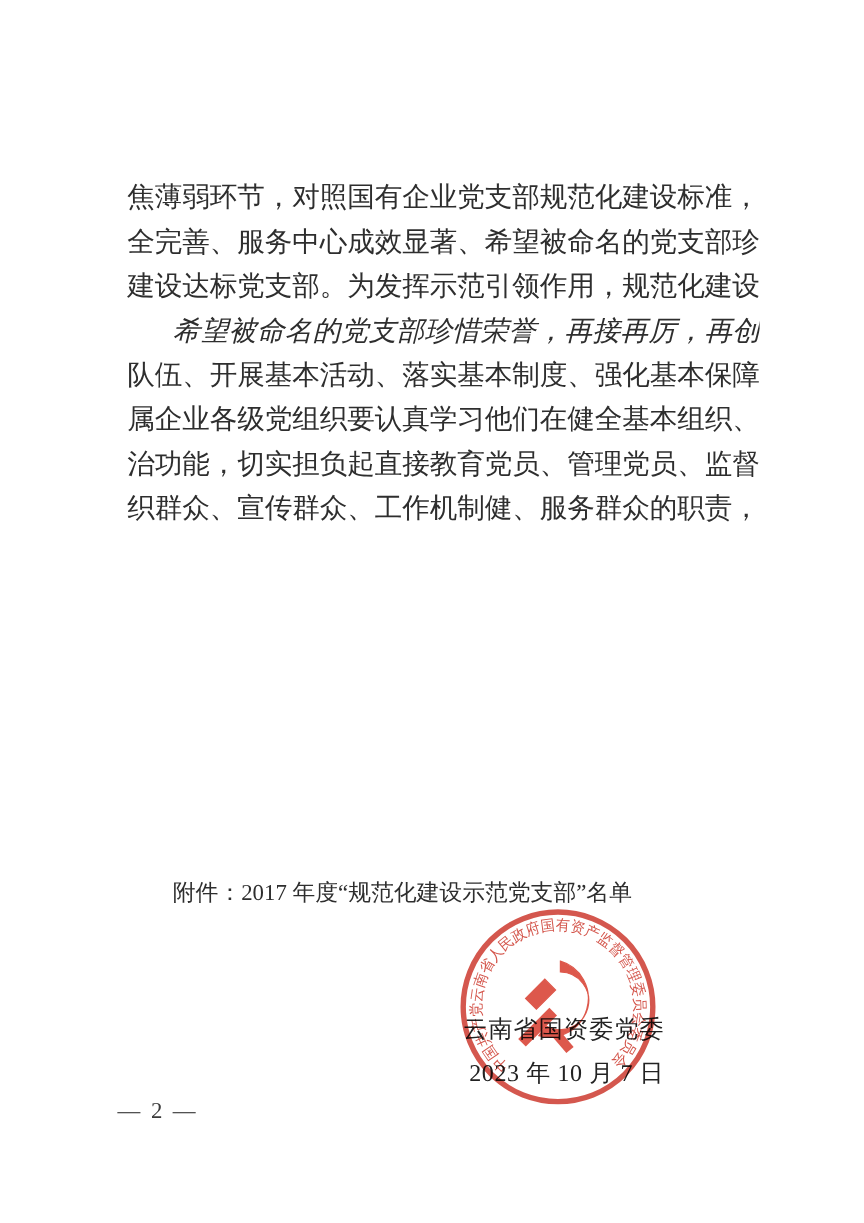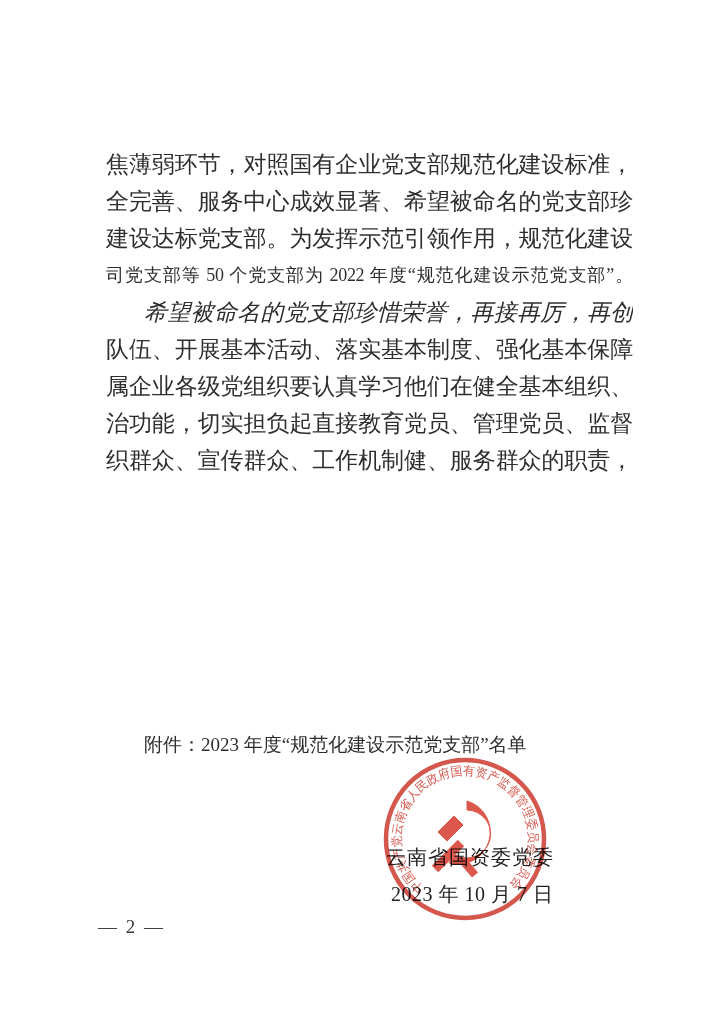--- a/index.html
+++ b/index.html
@@ -68,29 +68,28 @@
 </style>
 </head>
 <body>
 
 <div class="page">
 
   <div class="doc-body">
     <div class="line fill">焦薄弱环节，对照国有企业党支部规范化建设标准，扎实开展</div>
     <div class="line fill">全完善、服务中心成效显著、希望被命名的党支部珍惜荣誉</div>
     <div class="line fill">建设达标党支部。为发挥示范引领作用，规范化建设示范党支部</div>
-    <div class="line fill num">司党支部等 50 个党支部为 2022 年度“规范化建设示范党支部”。</div>
     <div class="line fill ind">希望被命名的党支部珍惜荣誉，再接再厉，再创佳绩。省</div>
     <div class="line fill">队伍、开展基本活动、落实基本制度、强化基本保障等方面的</div>
     <div class="line fill">属企业各级党组织要认真学习他们在健全基本组织、建强基本</div>
     <div class="line fill">治功能，切实担负起直接教育党员、管理党员、监督党员和组</div>
     <div class="line fill">织群众、宣传群众、工作机制健、服务群众的职责，为企业高质</div>
   </div>
 
-  <div class="attachment">附件：2023 年度“规范化建设示范党支部”名单</div>
+  <div class="attachment">附件：2017 年度“规范化建设示范党支部”名单</div>
 
   <div class="signature">云南省国资委党委</div>
   <div class="dateline">2023 年 10 月 7 日</div>
 
   <svg class="seal" viewBox="0 0 170 172" xmlns="http://www.w3.org/2000/svg">
     <circle cx="85" cy="86" r="79" fill="none" stroke="#d0453a" stroke-width="4.5"></circle>
     <path id="sealarc" d="M 43.9 135 A 64 64 0 1 1 126.1 135" fill="none"></path>
     <text font-size="12.5" fill="#cf4237" font-family="Liberation Serif, serif">
       <textPath href="#sealarc" startOffset="0" textLength="308" lengthAdjust="spacingAndGlyphs">中国共产党云南省人民政府国有资产监督管理委员会委员会</textPath>
     </text>

